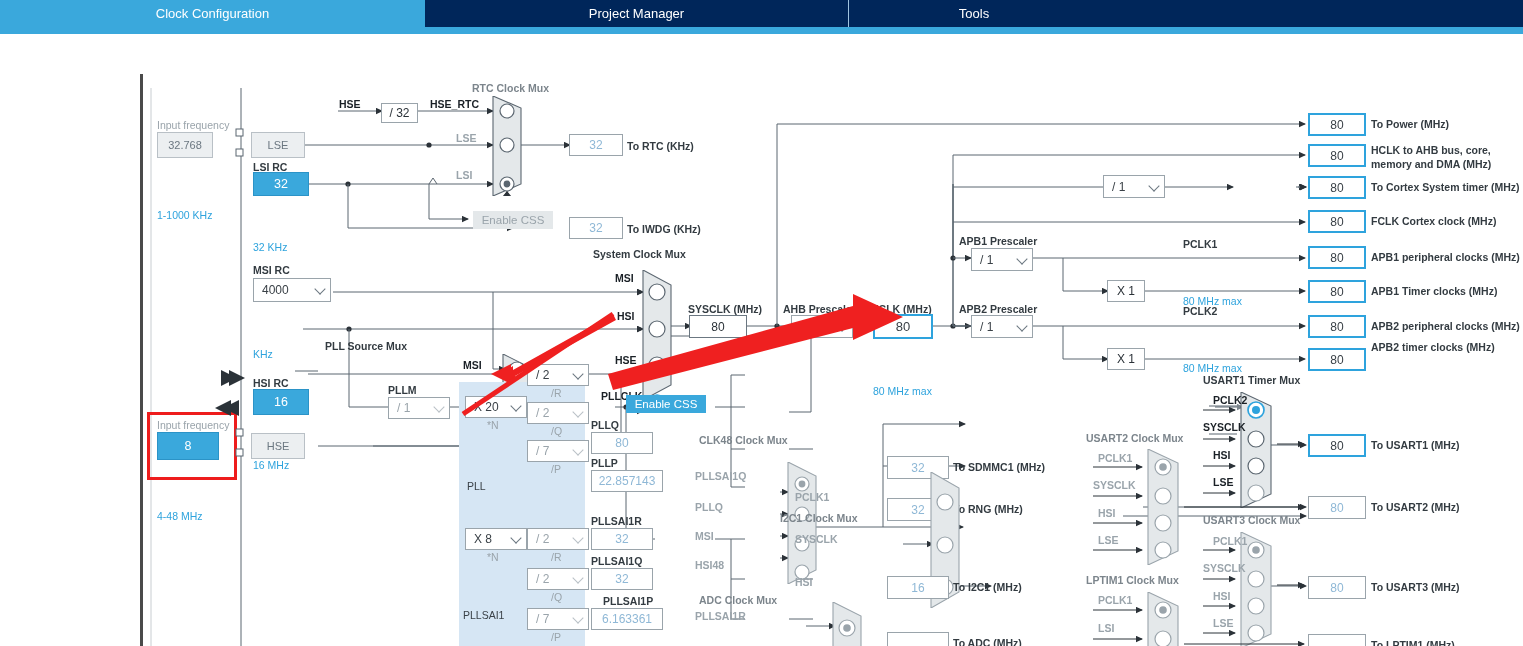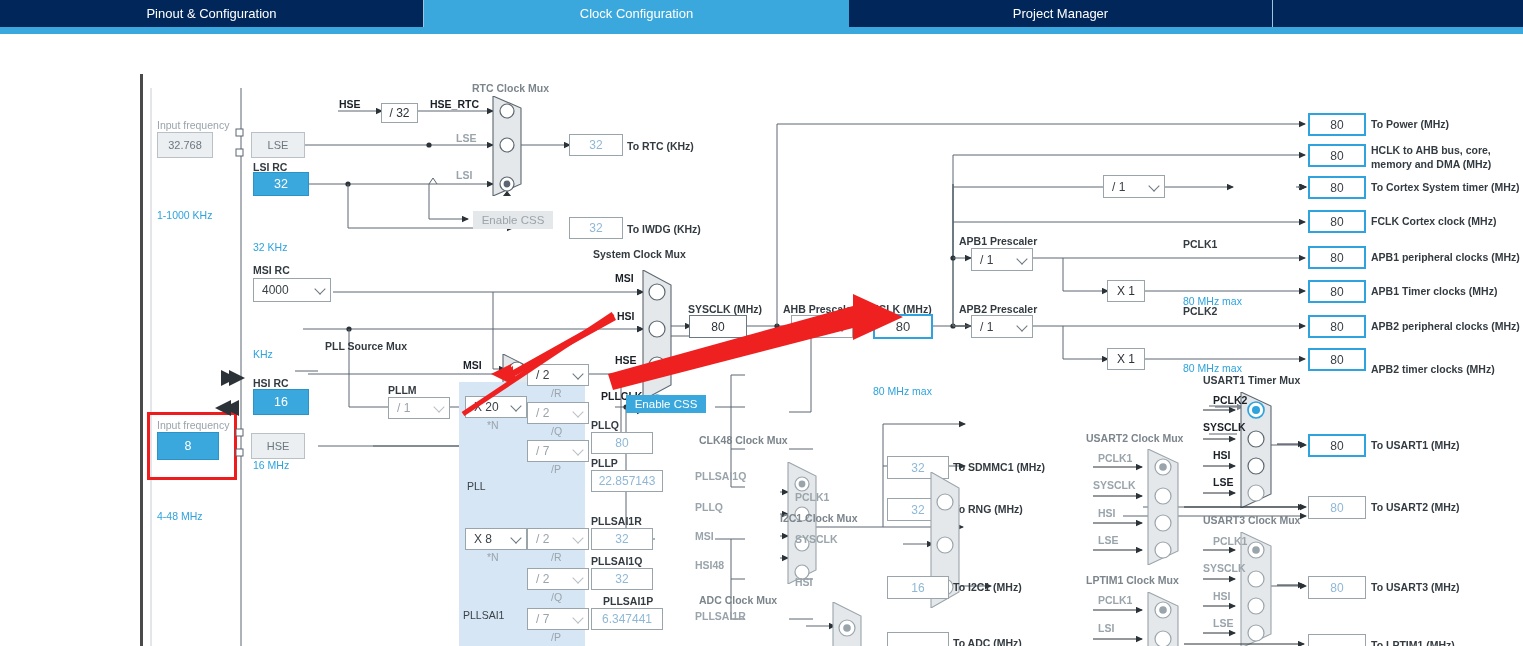--- a/index.html
+++ b/index.html
@@ -166,23 +166,23 @@
   .redbox {
     position: absolute;
     border: 3px solid #ee1c1c;
     pointer-events: none;
   }
 </style>
 </head>
 <body>
 
 <div id="tabbar">
-  <div class="tab" id="tab0">Pinout &amp; Configuration</div>
   <div class="tab active" id="tab1">Clock Configuration</div>
   <div class="tab" id="tab2">Project Manager</div>
+  <div class="tab" id="tab3">Tools</div>
 </div>
 <div id="tabstrip-under"></div>
 
 <div id="toolbar">
   <div class="tb-icon" style="left:546px">
     <svg width="18" height="18" viewBox="0 0 18 18">
         <path d="M5 6 L2 9 L5 12" fill="none" stroke="#c6ccd1" stroke-width="1.4"></path>
         <path d="M2 9 H11 a4 4 0 0 1 4 4 V15" fill="none" stroke="#c6ccd1" stroke-width="1.4"></path>
       </svg>
   </div>
@@ -522,21 +522,21 @@
     <span>/ 7</span>
         <i class="chev"></i>
   </div>
   <div class="lbl grey" style="left:408px; top:557px;">/P</div>
 
   <div class="lbl dark" style="left:448px; top:441px;">PLLSAI1R</div>
   <div class="fbox blueval" style="left:448px; top:454px; width:62px; height:22px;">32</div>
   <div class="lbl dark" style="left:448px; top:481px;">PLLSAI1Q</div>
   <div class="fbox blueval" style="left:448px; top:494px; width:62px; height:22px;">32</div>
   <div class="lbl dark" style="left:448px; top:521px;padding-left:12px;">PLLSAI1P</div>
-  <div class="fbox blueval" style="left:448px; top:534px; width:72px; height:22px;">6.347441</div>
+  <div class="fbox blueval" style="left:448px; top:534px; width:72px; height:22px;">6.163361</div>
 
   <div class="lbl muxtitle active" style="left:450px; top:174px;">System Clock Mux</div>
   <svg style="position:absolute;left:498px;top:196px;width:36px;height:130px;">
     <polygon points="2,0 30,15 30,115 2,130" fill="#e4e8ea" stroke="#5b6670" stroke-width="1.1"></polygon>
     <circle cx="16" cy="22" r="8" fill="#ffffff" stroke="#5b6670" stroke-width="1.2"></circle>
     <circle cx="16" cy="59" r="8" fill="#ffffff" stroke="#5b6670" stroke-width="1.2"></circle>
     <circle cx="16" cy="95" r="8" fill="#ffffff" stroke="#5b6670" stroke-width="1.2"></circle>
     <circle cx="16" cy="133" r="8" fill="#ffffff" stroke="#2ea3dd" stroke-width="1.6"></circle>
     <circle cx="16" cy="133" r="4" fill="#2ea3dd"></circle>
     <polygon points="12,152 20,152 16,143" fill="#2b3238"></polygon>
@@ -601,21 +601,21 @@
   <div class="fbox active" style="left:1165px; top:172px; width:58px; height:23px;">80</div>
   <div class="lbl dark" style="left:1228px; top:177px;">APB1 peripheral clocks (MHz)</div>
 
   <div class="fbox active" style="left:1165px; top:206px; width:58px; height:23px;">80</div>
   <div class="lbl dark" style="left:1228px; top:211px;">APB1 Timer clocks (MHz)</div>
 
   <div class="fbox active" style="left:1165px; top:241px; width:58px; height:23px;">80</div>
   <div class="lbl dark" style="left:1228px; top:246px;">APB2 peripheral clocks (MHz)</div>
 
   <div class="fbox active" style="left:1165px; top:274px; width:58px; height:23px;">80</div>
-  <div class="lbl dark" style="left:1228px; top:289px;">APB2 timer clocks (MHz)</div>
+  <div class="lbl dark" style="left:1228px; top:267px;">APB2 timer clocks (MHz)</div>
 
   <div class="lbl muxtitle" style="left:556px; top:360px;">CLK48 Clock Mux</div>
   <svg style="position:absolute;left:643px;top:388px;width:36px;height:122px;">
     <polygon points="2,0 30,14 30,108 2,122" fill="#e4e8ea" stroke="#9aa4ab" stroke-width="1.1"></polygon>
     <circle cx="16" cy="22" r="7" fill="#ffffff" stroke="#9aa4ab" stroke-width="1.2"></circle>
     <circle cx="16" cy="22" r="3.4" fill="#9aa4ab"></circle>
     <circle cx="16" cy="52" r="7" fill="#ffffff" stroke="#9aa4ab" stroke-width="1.2"></circle>
     <circle cx="16" cy="82" r="7" fill="#ffffff" stroke="#9aa4ab" stroke-width="1.2"></circle>
     <circle cx="16" cy="110" r="7" fill="#ffffff" stroke="#9aa4ab" stroke-width="1.2"></circle>
   </svg>

